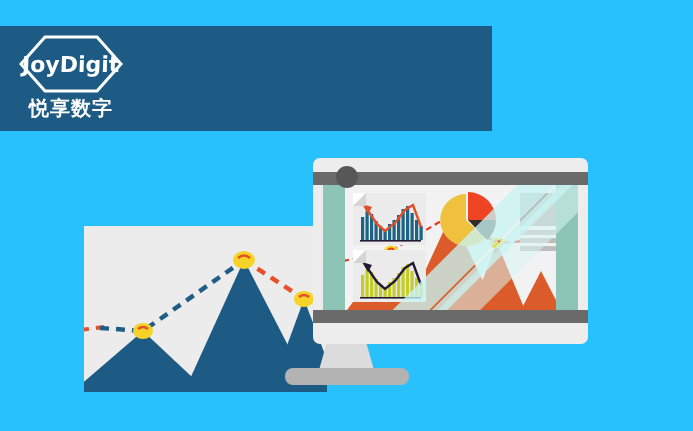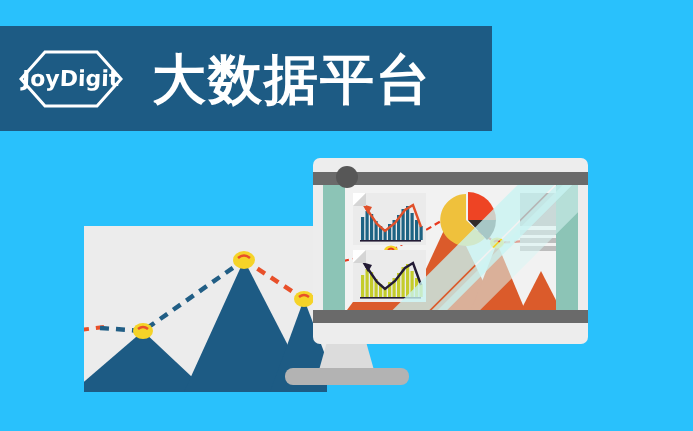--- a/index.html
+++ b/index.html
@@ -265,23 +265,23 @@
 
   <div id="banner">
 
     <div id="logo-block">
       <div id="hex-wrap">
         <svg width="104" height="58" viewBox="0 0 104 58" aria-hidden="true">
           <polygon points="26,2 78,2 102,29 78,56 26,56 2,29" fill="none" stroke="#FFFFFF" stroke-width="3"></polygon>
         </svg>
         <span id="logo-word">JoyDigit</span>
       </div>
+      <div id="logo-sub">悦享数字</div>
     </div>
 
-    <div id="banner-title">大数据平台</div>
   </div>
 
   <div id="left-panel">
     <svg width="243" height="166" viewBox="0 0 243 166">
 
       <polygon points="-12,166 59,105 124,166" fill="#1D5B84"></polygon>
       <polygon points="100,166 160,34 228,166" fill="#1D5B84"></polygon>
       <polygon points="186,166 220,73 255,166" fill="#1D5B84"></polygon>
 
       <polyline points="-4,104 20,101" fill="none" stroke="#E8502A" stroke-width="4" stroke-dasharray="9 7"></polyline>

